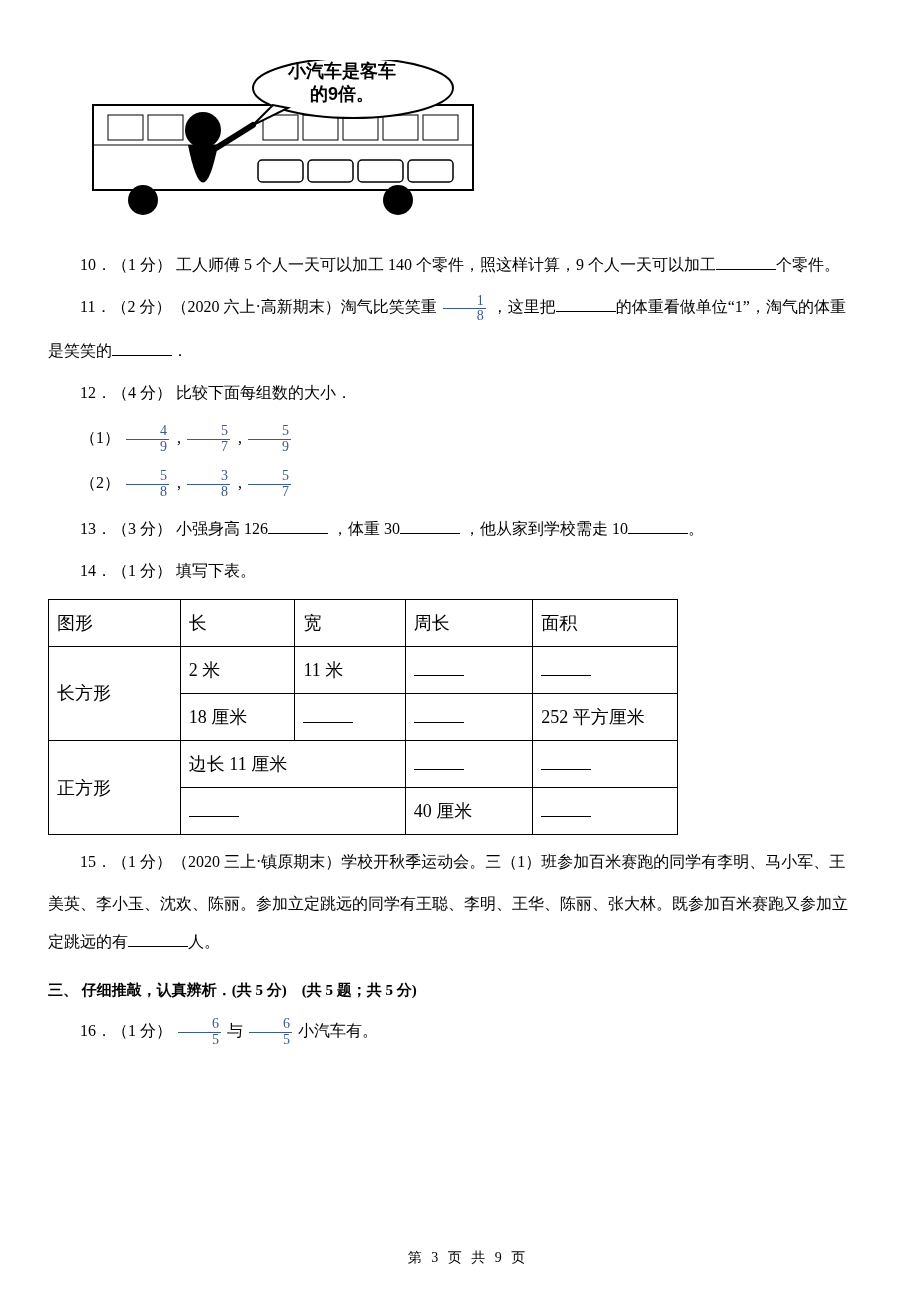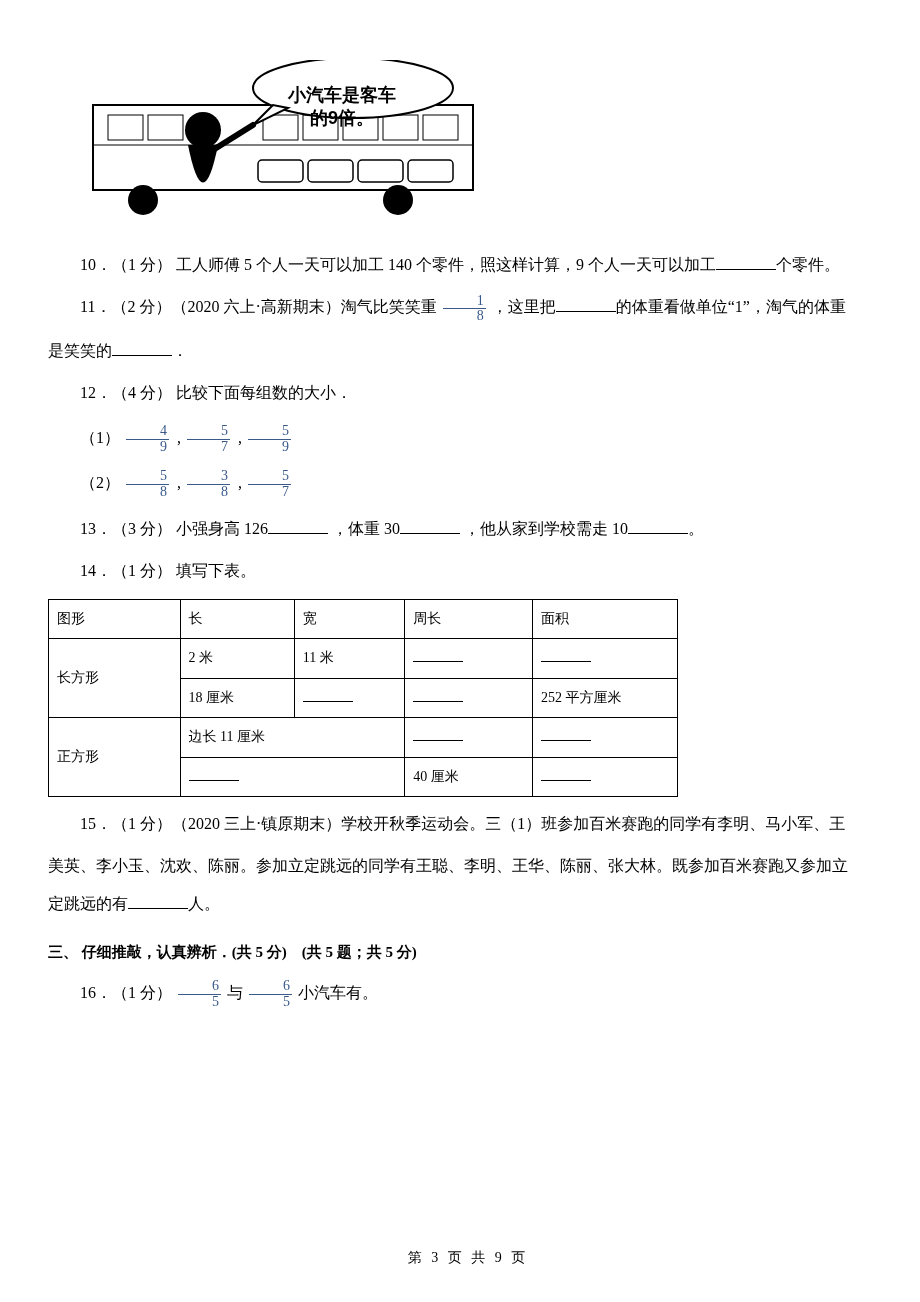--- a/index.html
+++ b/index.html
@@ -22,21 +22,21 @@
     width: 390px;
     height: 170px;
     margin-left: 40px;
     margin-bottom: 20px;
     border: none;
     position: relative;
   }
   .illustration svg { display: block; }
   .bubble-text {
     position: absolute;
-    top: 24px;
+    top: 0;
     left: 200px;
     font-family: "SimHei", "黑体", sans-serif;
     font-size: 18px;
     font-weight: bold;
     text-align: center;
     line-height: 1.3;
   }
   .para {
     text-indent: 2em;
     margin: 12px 0;
@@ -59,21 +59,21 @@
     line-height: 1.05;
     margin: 0 2px;
     position: relative;
   }
   .frac .num { display: block; border-bottom: 1px solid #3a5a8a; padding: 0 2px; }
   .frac .den { display: block; padding: 0 2px; }
   table.shape-table {
     border-collapse: collapse;
     margin: 6px 0 11px 0;
     width: 630px;
-    font-size: 14px;
+    font-size: 18px;
   }
   table.shape-table td {
     border: 1px solid #000;
     padding: 6px 8px;
     height: 22px;
     vertical-align: middle;
   }
   .section-heading {
     font-weight: bold;
     font-size: 15px;

